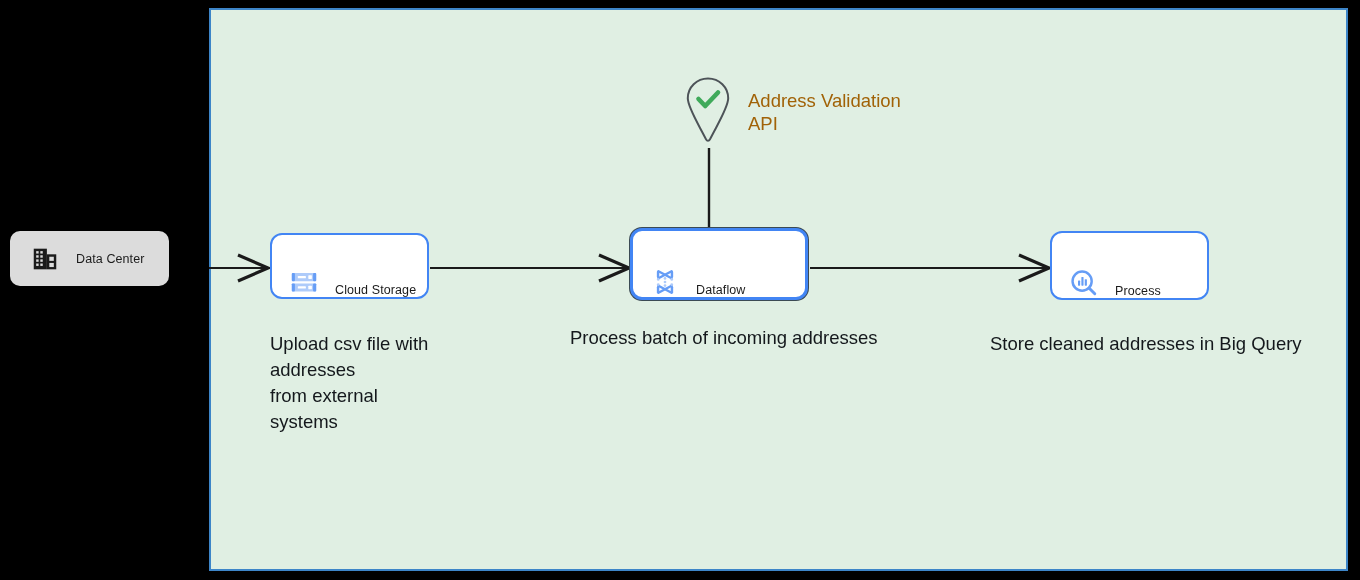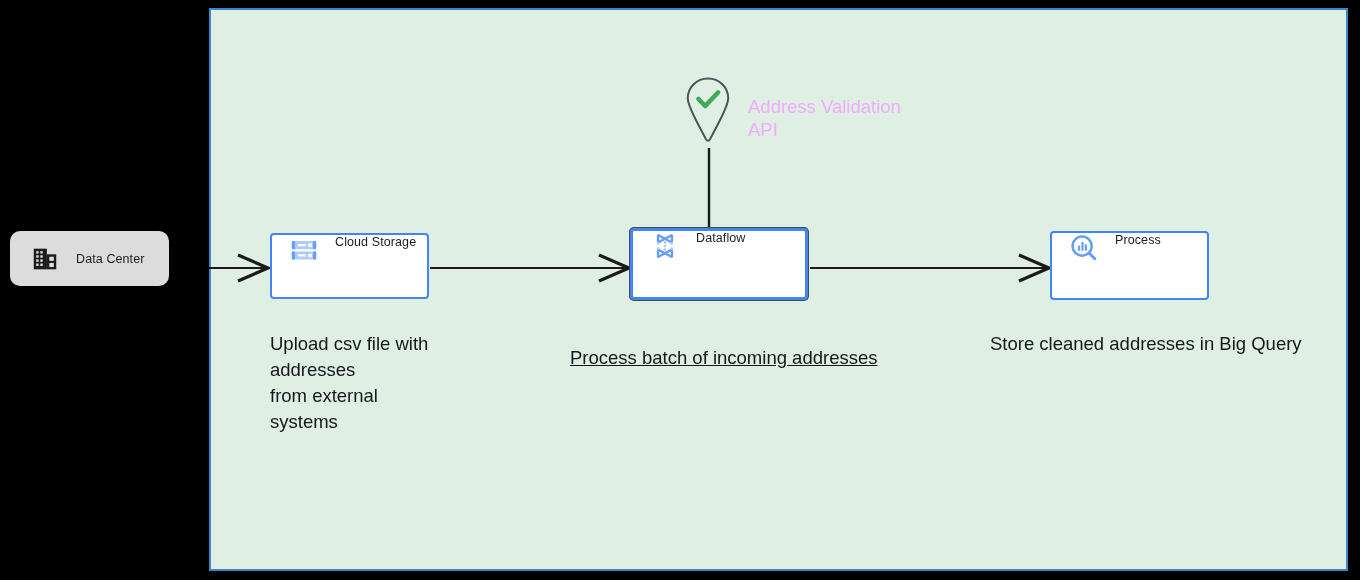--- a/index.html
+++ b/index.html
@@ -64,23 +64,23 @@
     color: #1b1b1b;
     margin-left: 16px;
     letter-spacing: 0.1px;
   }
 
   
   .gcp-node {
     position: absolute;
     background: #ffffff;
     border: 2px solid #4285f4;
-    border-radius: 4px;
+    border-radius: 12px;
     display: flex;
-    align-items: flex-start;
+    align-items: flex-end;
     box-sizing: border-box;
     padding-left: 17px;
   }
   .gcp-node .node-label {
     font-size: 12.5px;
     color: #1b1b1b;
     margin-left: 16px;
     letter-spacing: 0.1px;
     white-space: nowrap;
   }
@@ -117,37 +117,37 @@
   .pin-node {
     position: absolute;
     left: 685px;
     top: 76px;
     width: 46px;
     height: 68px;
   }
   .api-label {
     position: absolute;
     left: 748px;
-    top: 95px;
+    top: 89px;
     font-size: 18.5px;
     line-height: 23px;
-    color: #f0abfc;
+    color: #a16207;
     white-space: pre-line;
   }
 
   
   .caption {
     position: absolute;
     font-size: 18.5px;
     line-height: 26px;
     color: #14181c;
     white-space: pre-line;
   }
   #caption-storage { left: 270px; top: 331px; width: 260px; }
-  #caption-dataflow { left: 570px; top: 345px; width: 400px; text-decoration: underline; }
+  #caption-dataflow { left: 570px; top: 325px; width: 400px; }
   #caption-bigquery { left: 990px; top: 331px; width: 400px; }
 
   
   #connectors {
     position: absolute;
     left: 0; top: 0;
     width: 1360px;
     height: 580px;
     pointer-events: none;
   }

